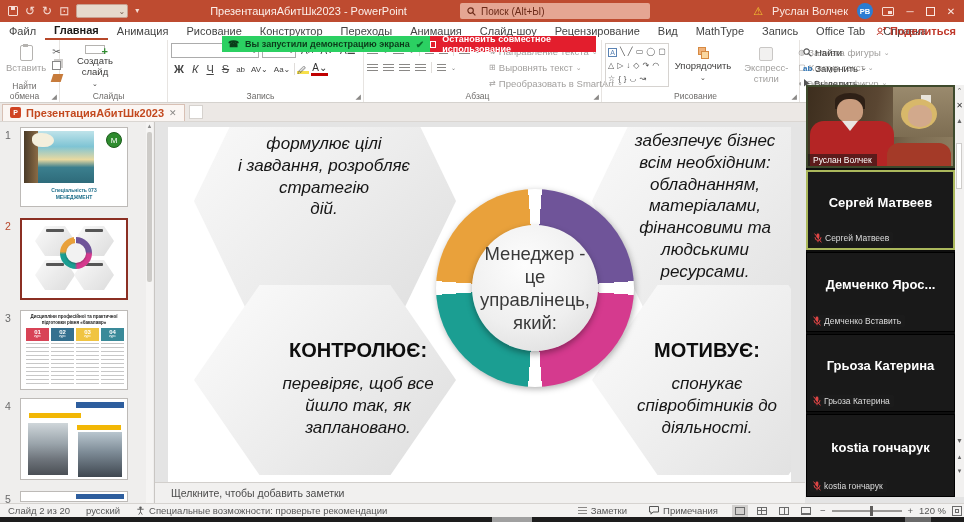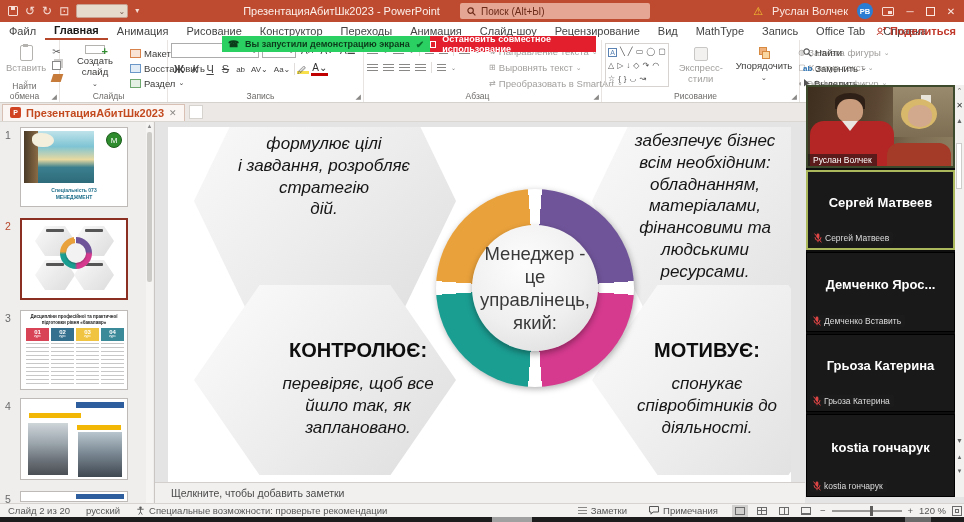--- a/index.html
+++ b/index.html
@@ -10,21 +10,21 @@
 
   
   .titlebar{position:absolute;left:0;top:0;width:964px;height:22px;background:#BE4B30;
             display:flex;align-items:center;color:#FBEAE4;font-size:11px;}
   .qat{display:flex;align-items:center;gap:7px;padding-left:8px;color:#F6DDD5;}
   .floppy{width:10px;height:10px;border:1.5px solid #F6DDD5;border-radius:1px;position:relative;}
   .floppy::after{content:"";position:absolute;left:2px;top:-1px;width:4px;height:4px;background:#F6DDD5;}
   .qglyph{font-size:12px;line-height:1;color:#F6DDD5;}
   .qcombo{width:52px;height:14px;background:#E6DACC;border:1px solid #C9A08F;border-radius:2px;
           color:#7a5c4e;font-size:8px;display:flex;align-items:center;justify-content:flex-end;padding-right:2px;}
-  .tb-title{margin-left:104px;white-space:nowrap;color:#FCEFEA;}
+  .tb-title{margin-left:71px;white-space:nowrap;color:#FCEFEA;}
   .tb-search{position:absolute;left:460px;top:3px;width:190px;height:16px;background:#E5A693;
              border-radius:2px;display:flex;align-items:center;gap:5px;padding-left:7px;
              color:#6b2a18;font-size:10px;}
   .tb-right{position:absolute;right:0;top:0;height:22px;display:flex;align-items:center;gap:9px;padding-right:6px;}
   .warn{color:#F4C430;font-size:11px;}
   .avatar{width:16px;height:16px;border-radius:50%;background:#2B7CD3;color:#fff;font-size:7.5px;
           font-weight:bold;display:flex;align-items:center;justify-content:center;}
   .pip{width:12px;height:9px;border:1px solid #F6DDD5;border-radius:1px;position:relative;}
   .pip::after{content:"";position:absolute;right:1px;bottom:1px;width:4px;height:3px;background:#F6DDD5;}
   .winbtn{font-size:10px;color:#FBEAE4;width:14px;text-align:center;}
@@ -296,36 +296,20 @@
     </div>
 
     <div class="rgroup" style="width:108px">
       <div class="bigbtn">
         <div style="width:20px;height:15px;border:1px solid #b5b3b0;background:#fff;position:relative">
           <span style="position:absolute;right:-4px;bottom:-5px;color:#2e8b2e;font-weight:bold;font-size:11px">+</span>
         </div>
         <span style="width:58px">Создать слайд</span>
           <span style="font-size:7px">⌄</span>
       </div>
-      <div style="display:flex;flex-direction:column;gap:1px;padding-top:4px">
-        <div class="minirow">
-          <span class="micon orange"></span>
-            <span>Макет</span>
-            <span style="font-size:7px">⌄</span>
-        </div>
-        <div class="minirow">
-          <span class="micon blue"></span>
-            <span>Восстановить</span>
-        </div>
-        <div class="minirow">
-          <span class="micon green"></span>
-            <span>Раздел</span>
-            <span style="font-size:7px">⌄</span>
-        </div>
-      </div>
       <div class="glabel">Слайды</div>
     </div>
 
     <div class="rgroup" style="width:196px;flex-direction:column;gap:4px">
       <div style="display:flex;gap:3px;align-items:center">
         <div class="cbox" style="width:88px">
             <span class="dd">⌄</span>
           </div>
         <div class="cbox" style="width:34px">
             <span class="dd">⌄</span>
@@ -414,31 +398,31 @@
             <span>◠</span>
           </div>
         <div class="shaperow">
             <span>☆</span>
             <span>{</span>
             <span>}</span>
             <span>◡</span>
             <span>↝</span>
           </div>
       </div>
-      <div class="bigbtn gray" style="padding-top:4px">
-        <span style="width:14px;height:14px;border:1px solid #c9c7c5;border-radius:2px;background:#f2f1f0"></span>
-        <span style="width:52px">Экспресс-стили</span>
-      </div>
       <div class="bigbtn" style="padding-top:4px">
         <span style="display:flex">
             <span class="arr-sq"></span>
             <span class="arr-sq back"></span>
           </span>
         <span>Упорядочить</span>
           <span style="font-size:7px">⌄</span>
+      </div>
+      <div class="bigbtn gray" style="padding-top:4px">
+        <span style="width:14px;height:14px;border:1px solid #c9c7c5;border-radius:2px;background:#f2f1f0"></span>
+        <span style="width:52px">Экспресс-стили</span>
       </div>
       <div style="display:flex;flex-direction:column;gap:2px;padding-top:3px">
         <div class="minirow gray">
           <span style="font-size:8px">◍</span>
             <span>Заливка фигуры</span>
             <span style="font-size:7px">⌄</span>
         </div>
         <div class="minirow gray">
           <span style="font-size:8px">▢</span>
             <span>Контур текст</span>

